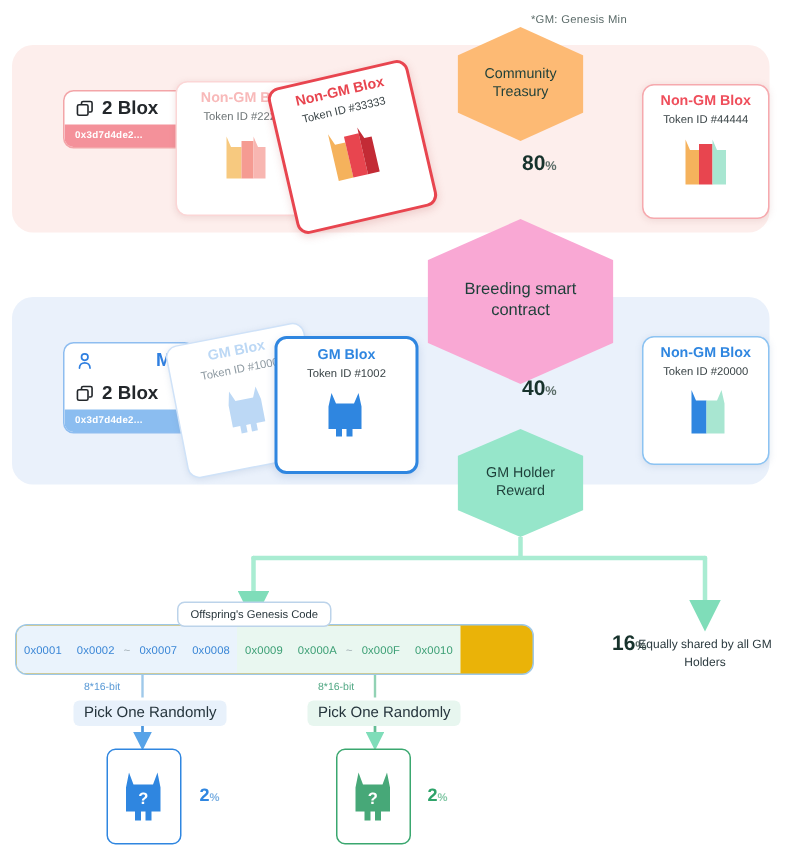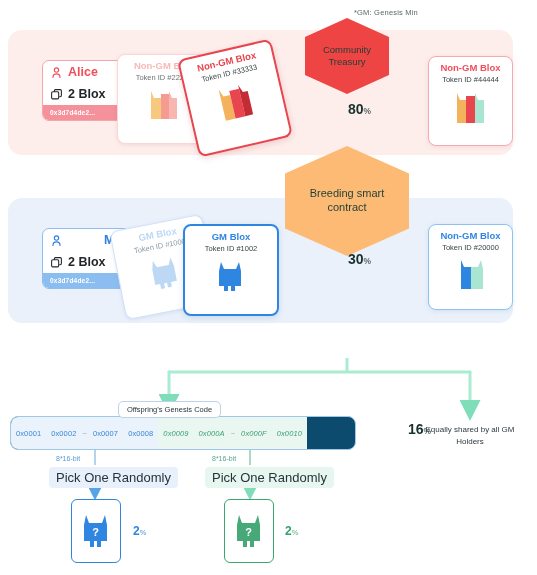--- a/index.html
+++ b/index.html
@@ -60,22 +60,22 @@
   #card-1002 .bc-title{color:#2f86e0;}
 
   #card-20000{left:428px;top:224px;width:83px;height:84px;border:1.8px solid #8cc3f2;
               box-shadow:0 1px 5px rgba(110,140,180,.18);}
   #card-20000 .bc-title{color:#2f86e0;}
 
   
   .hex{display:flex;align-items:center;justify-content:center;text-align:center;
        clip-path:polygon(50% 0%,100% 25%,100% 75%,50% 100%,0% 75%,0% 25%);}
   .hex span{font-size:9.5px;line-height:1.25;color:#1d3f39;padding:0 4px;}
-  #hex-treasury{left:305px;top:18px;width:84px;height:76px;background:#ef4444;}
-  #hex-contract{left:285px;top:146px;width:124px;height:110px;background:#fdba74;}
+  #hex-treasury{left:305px;top:18px;width:84px;height:76px;background:#fdba74;}
+  #hex-contract{left:285px;top:146px;width:124px;height:110px;background:#f9a8d4;}
   #hex-contract span{font-size:11px;}
   #hex-reward{left:305px;top:286px;width:84px;height:72px;background:#96e6ca;}
   #hex-vault{left:432px;top:488px;width:76px;height:70px;background:#9ee8cd;}
   #hex-vault span{font-size:9px;}
 
   
   .pct{font-weight:700;color:#17322c;}
   .pct b{font-size:14px;}
   .pct i{font-size:8.5px;font-style:normal;color:#5b6d68;}
   #pct-80{left:348px;top:100px;}
@@ -86,34 +86,34 @@
   .pct-small i{font-size:7.5px;font-style:normal;}
   #pct-2a{left:133px;top:521px;color:#2f86e0;}
   #pct-2a i{color:#7fb2e3;}
   #pct-2b{left:285px;top:521px;color:#2fa36a;}
   #pct-2b i{color:#86c9a8;}
 
   
   #tag-genesis{left:118px;top:401px;padding:3px 8px;border:1px solid #bcd3ea;
                border-radius:5px;background:#ffffff;font-size:7.5px;color:#26343a;white-space:nowrap;z-index:3;}
   #code-bar{left:10px;top:416px;width:344px;height:32px;border:1.4px solid #9ec8e8;
-            border-radius:8px;background:#0c4a6e;display:flex;align-items:center;overflow:hidden;text-align:right;}
+            border-radius:8px;background:#eab308;display:flex;align-items:center;overflow:hidden;text-align:right;}
   .code-half{display:flex;align-items:center;height:100%;}
   .code-half.blue{background:#eaf3fc;}
   .code-half.green{background:#e9f7f0;}
   .code{font-size:7.5px;padding:0 5px;white-space:nowrap;letter-spacing:.1px;}
   .code.blue{color:#3a86d6;}
-  .code.green{color:#3b9f74;font-style:italic;}
+  .code.green{color:#3b9f74;}
   .code.tilde{color:#9aa6ad;padding:0 1px;}
 
   
   .bitlabel{font-size:7px;white-space:nowrap;}
   #bit-a{left:56px;top:455px;color:#5a9ad6;}
   #bit-b{left:212px;top:455px;color:#54a986;}
-  .pickpill{padding:3px 7px;border-radius:4px;font-size:13px;white-space:nowrap;}
+  .pickpill{padding:3px 7px;border-radius:4px;font-size:10px;white-space:nowrap;}
   #pick-a{left:49px;top:467px;background:#e8f1fb;color:#25343c;}
   #pick-b{left:205px;top:467px;background:#e7f6ef;color:#25343c;}
 
   
   .result{width:48px;height:62px;border-radius:6px;background:#ffffff;
           display:flex;align-items:center;justify-content:center;}
   #res-blue{left:71px;top:499px;border:1.6px solid #2f86e0;}
   #res-green{left:224px;top:499px;border:1.6px solid #3aa76f;}
 
   
@@ -168,27 +168,20 @@
     <path d="M250,481 L250,495" fill="none" stroke="#63bd94" stroke-width="1.8" marker-end="url(#ar-mint)"></path>
   </svg>
 
   <div class="abs" id="footnote">*GM: Genesis Min</div>
 
   <div class="abs panel" id="panel-alice"></div>
   <div class="abs panel" id="panel-matt"></div>
 
   <div class="abs owner" id="owner-alice">
     <div class="row">
-      <svg class="ico" viewBox="0 0 24 24" fill="none" stroke="#ef4e5b" stroke-width="2.1" stroke-linecap="round">
-        <circle cx="12" cy="7.5" r="4"></circle>
-          <path d="M5.5 21c0-4 3-6.5 6.5-6.5S18.5 17 18.5 21"></path>
-      </svg>
-      <span class="nm">Alice</span>
-    </div>
-    <div class="row">
       <svg class="ico" viewBox="0 0 24 24" fill="none" stroke="#23272b" stroke-width="2">
         <rect x="3" y="7" width="13" height="13" rx="2"></rect>
           <path d="M8 7V5a2 2 0 0 1 2-2h9a2 2 0 0 1 2 2v9a2 2 0 0 1-2 2h-2"></path>
       </svg>
       <span class="bl">2 Blox</span>
     </div>
     <div class="addr">0x3d7d4de2...</div>
   </div>
 
   <div class="abs bloxcard" id="card-22222">
@@ -263,26 +256,29 @@
       <path d="M22 12 L29 12 L32 5 L34 14 L34 34 L22 34 Z" fill="#a8e6d1"></path>
     </svg>
   </div>
 
   <div class="abs hex" id="hex-treasury">
     <span>Community Treasury</span>
   </div>
   <div class="abs hex" id="hex-contract">
     <span>Breeding smart contract</span>
   </div>
+  <div class="abs hex" id="hex-reward">
+    <span>GM Holder Reward</span>
+  </div>
 
   <div class="abs pct" id="pct-80">
     <b>80</b><i>%</i>
   </div>
   <div class="abs pct" id="pct-20">
-    <b>30</b><i>%</i>
+    <b>40</b><i>%</i>
   </div>
   <div class="abs pct" id="pct-16">
     <b>16</b><i>%</i>
   </div>
 
   <div class="abs" id="tag-genesis">Offspring's Genesis Code</div>
 
   <div class="abs" id="txt-shared">Equally shared by all GM Holders</div>
 
   <div class="abs" id="code-bar">

